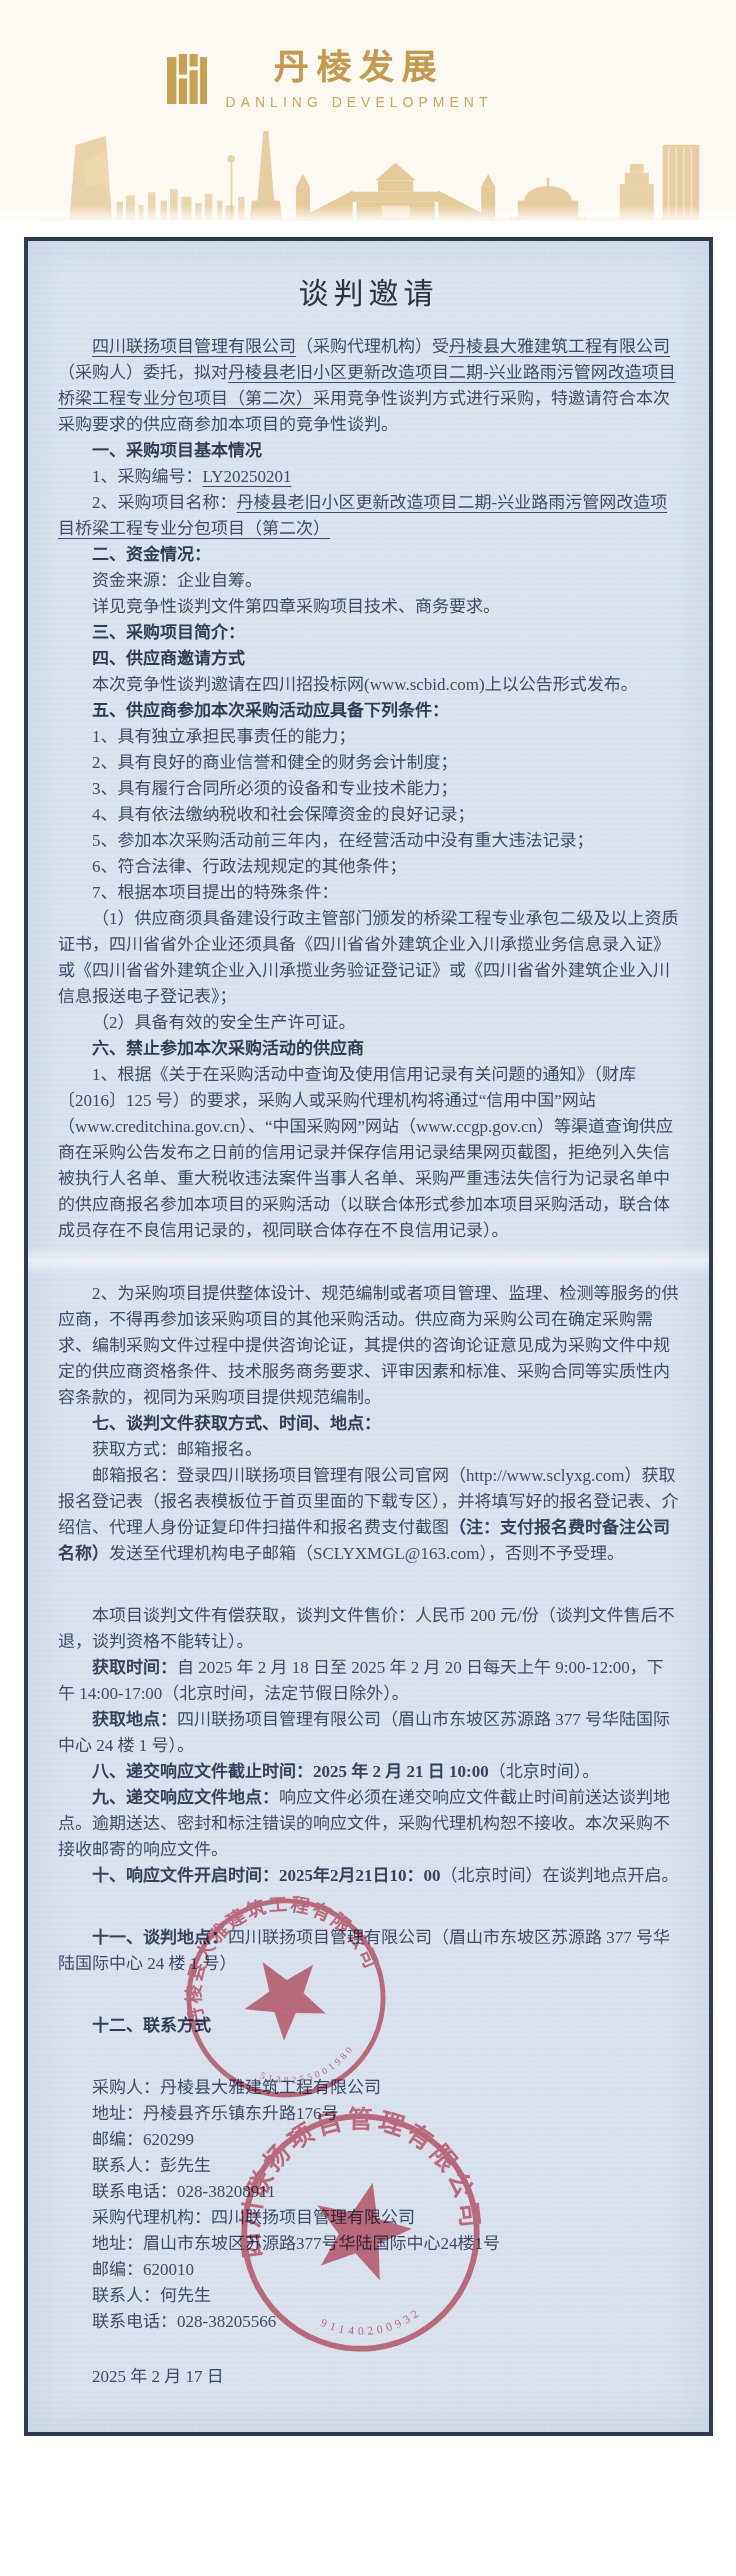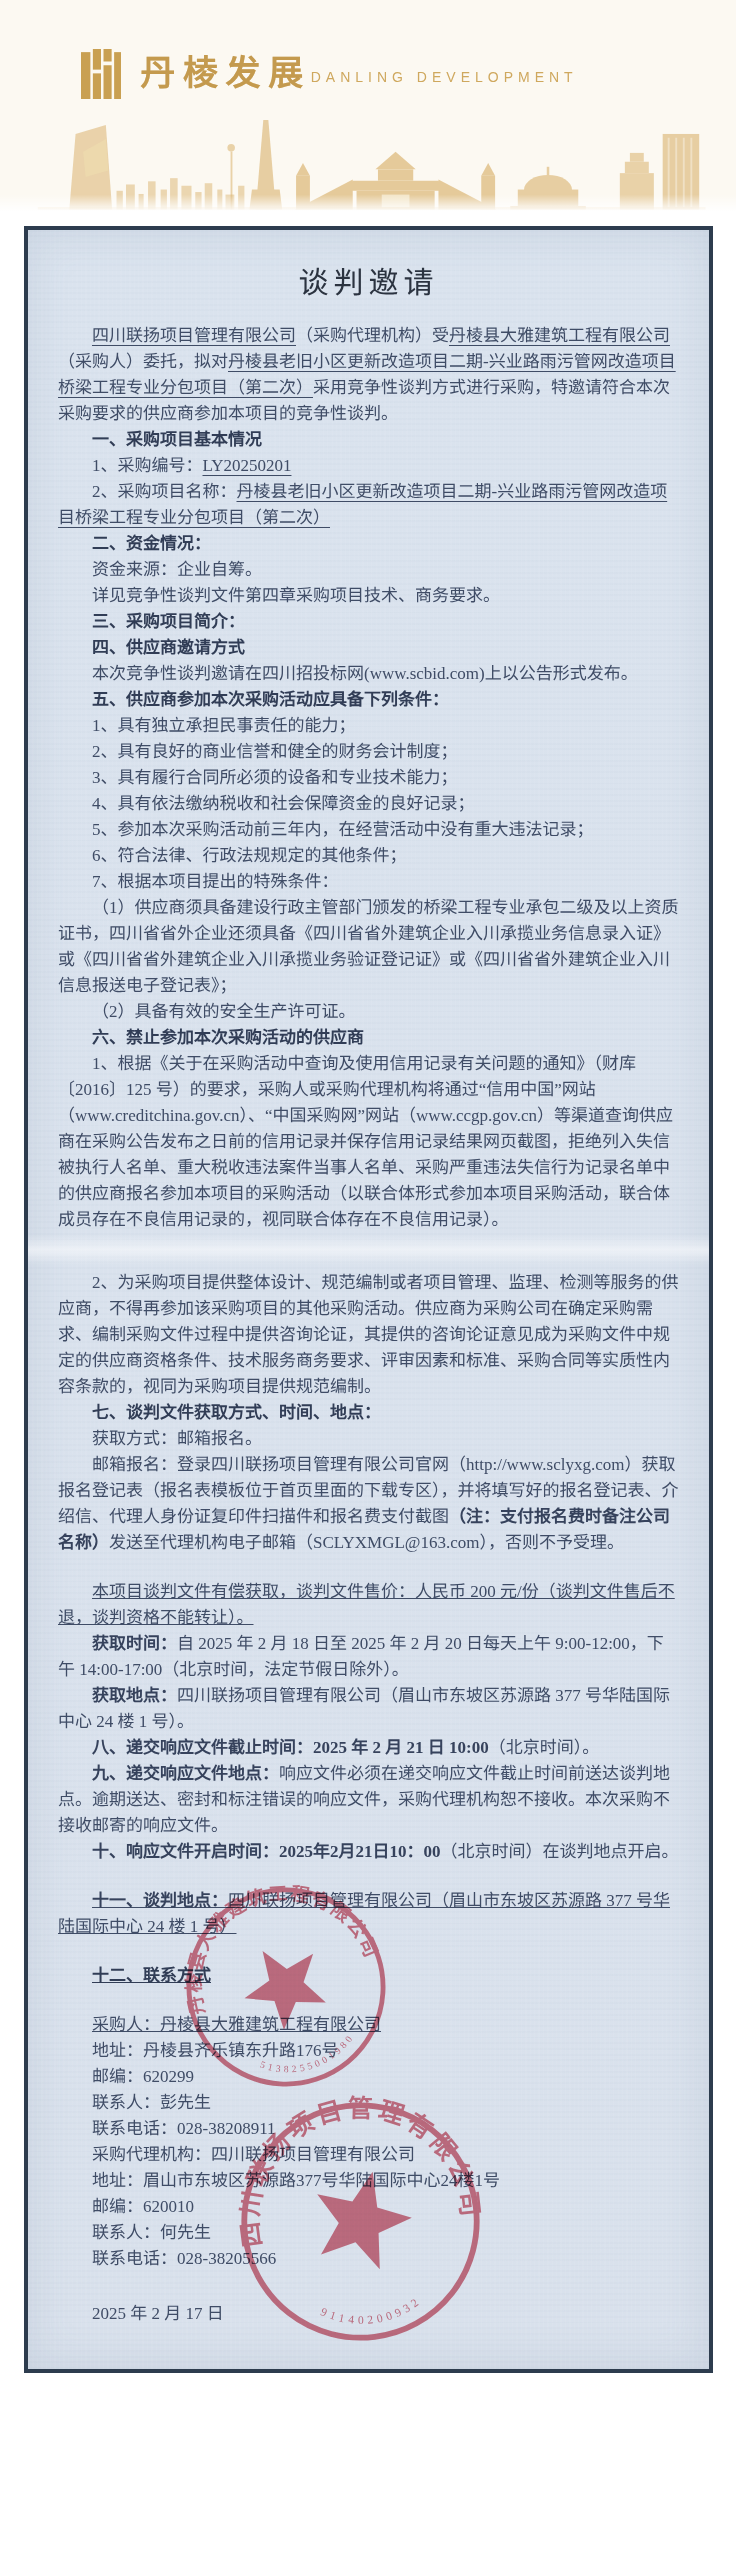--- a/index.html
+++ b/index.html
@@ -3,38 +3,38 @@
 <meta charset="utf-8">
 <style>
   html,body{margin:0;padding:0;background:#ffffff;}
   body{width:737px;font-family:"Liberation Serif","DejaVu Serif",serif;}
   .page{width:737px;position:relative;background:#ffffff;}
 
   
   .header{background:#fcf9f2;padding-top:49px;}
   .brand-row{display:flex;align-items:center;justify-content:center;gap:19px;transform:translateX(-39px);}
   .brand-icon{width:40px;height:50px;flex:0 0 auto;}
-  .brand-text{display:flex;align-items:center;}
+  .brand-text{display:flex;flex-direction:column;align-items:center;}
   .brand-cn{font-size:35px;font-weight:700;color:#c49a4e;letter-spacing:7.6px;line-height:1.1;text-shadow:0 0 0.6px rgba(196,154,78,.4);}
   .brand-en{font-size:14px;color:#cfa85e;letter-spacing:5px;margin-top:6.3px;font-family:"Liberation Sans",sans-serif;}
   .skyline{display:block;width:737px;height:96px;margin-top:16.4px;}
 
   
   .doc{position:relative;margin:15px 24px 0;border:4.4px solid #2d3c4e;
        background:
          repeating-linear-gradient(90deg, rgba(255,255,255,.05) 0 1.3px, rgba(255,255,255,0) 1.3px 4.4px),
          repeating-linear-gradient(0deg, rgba(120,140,170,.03) 0 1.9px, rgba(120,140,170,0) 1.9px 5.7px),
          linear-gradient(#dae3ee,#d9e1ec);
        box-shadow:inset 0 0 44px rgba(90,110,140,.14);
        padding:25px 30px 42px;
        color:#3f4c66;font-size:17px;line-height:26px;}
   .doc-title{text-align:center;font-size:30px;font-weight:400;color:#2b3340;letter-spacing:5px;margin:7.6px 0 21.4px;line-height:1.3;}
   .para{margin:0;text-indent:2em;}
   .para.h{font-weight:700;color:#313d56;}
-  .para.gap{margin-top:23px;text-decoration:underline;}
+  .para.gap{margin-top:36px;}
   .para.gap-lg{margin-top:37px;position:relative;}
   .para.gap-lg::before{content:"";position:absolute;left:-30px;right:-30px;top:-35px;height:30px;
        background:linear-gradient(rgba(251,252,254,0),rgba(250,251,253,.6),rgba(251,252,254,0));pointer-events:none;}
   .u{text-decoration:underline;text-underline-offset:3.8px;text-decoration-thickness:1.3px;}
   .b{font-weight:700;color:#36425c;}
   .date-line{text-align:left;padding-right:44px;margin-top:29px;}
 
   
   .stamp{position:absolute;mix-blend-mode:multiply;opacity:.8;color:#d0５;color:#d05568;pointer-events:none;}
   .stamp svg{width:100%;height:100%;overflow:visible;}

